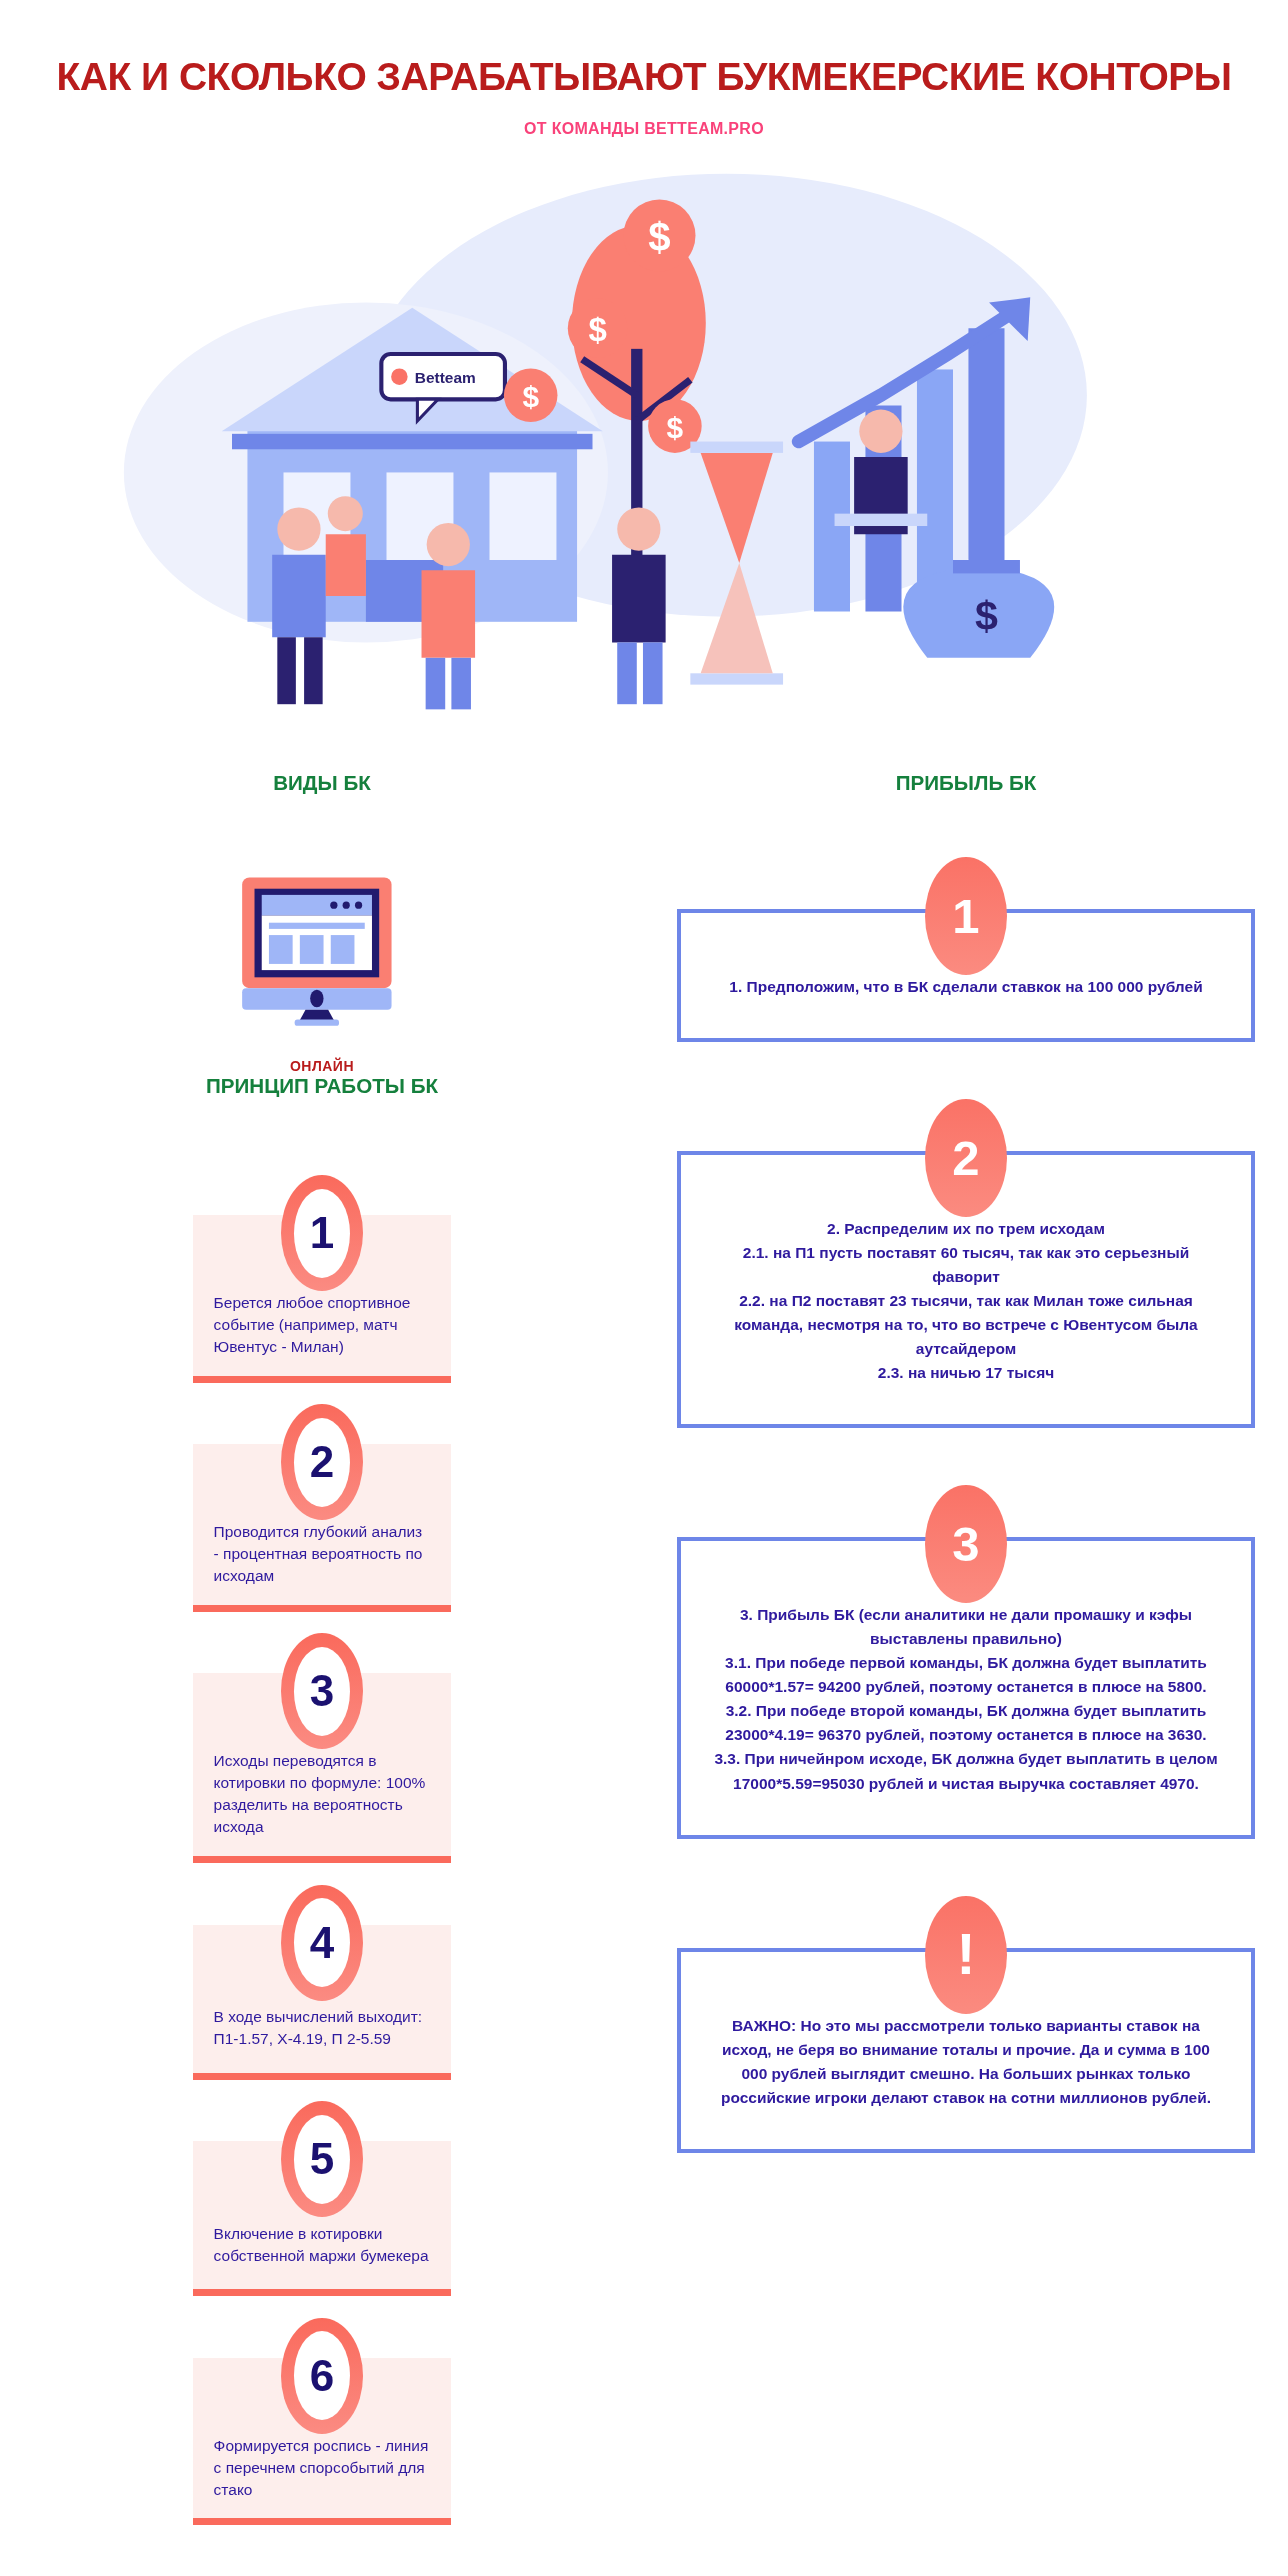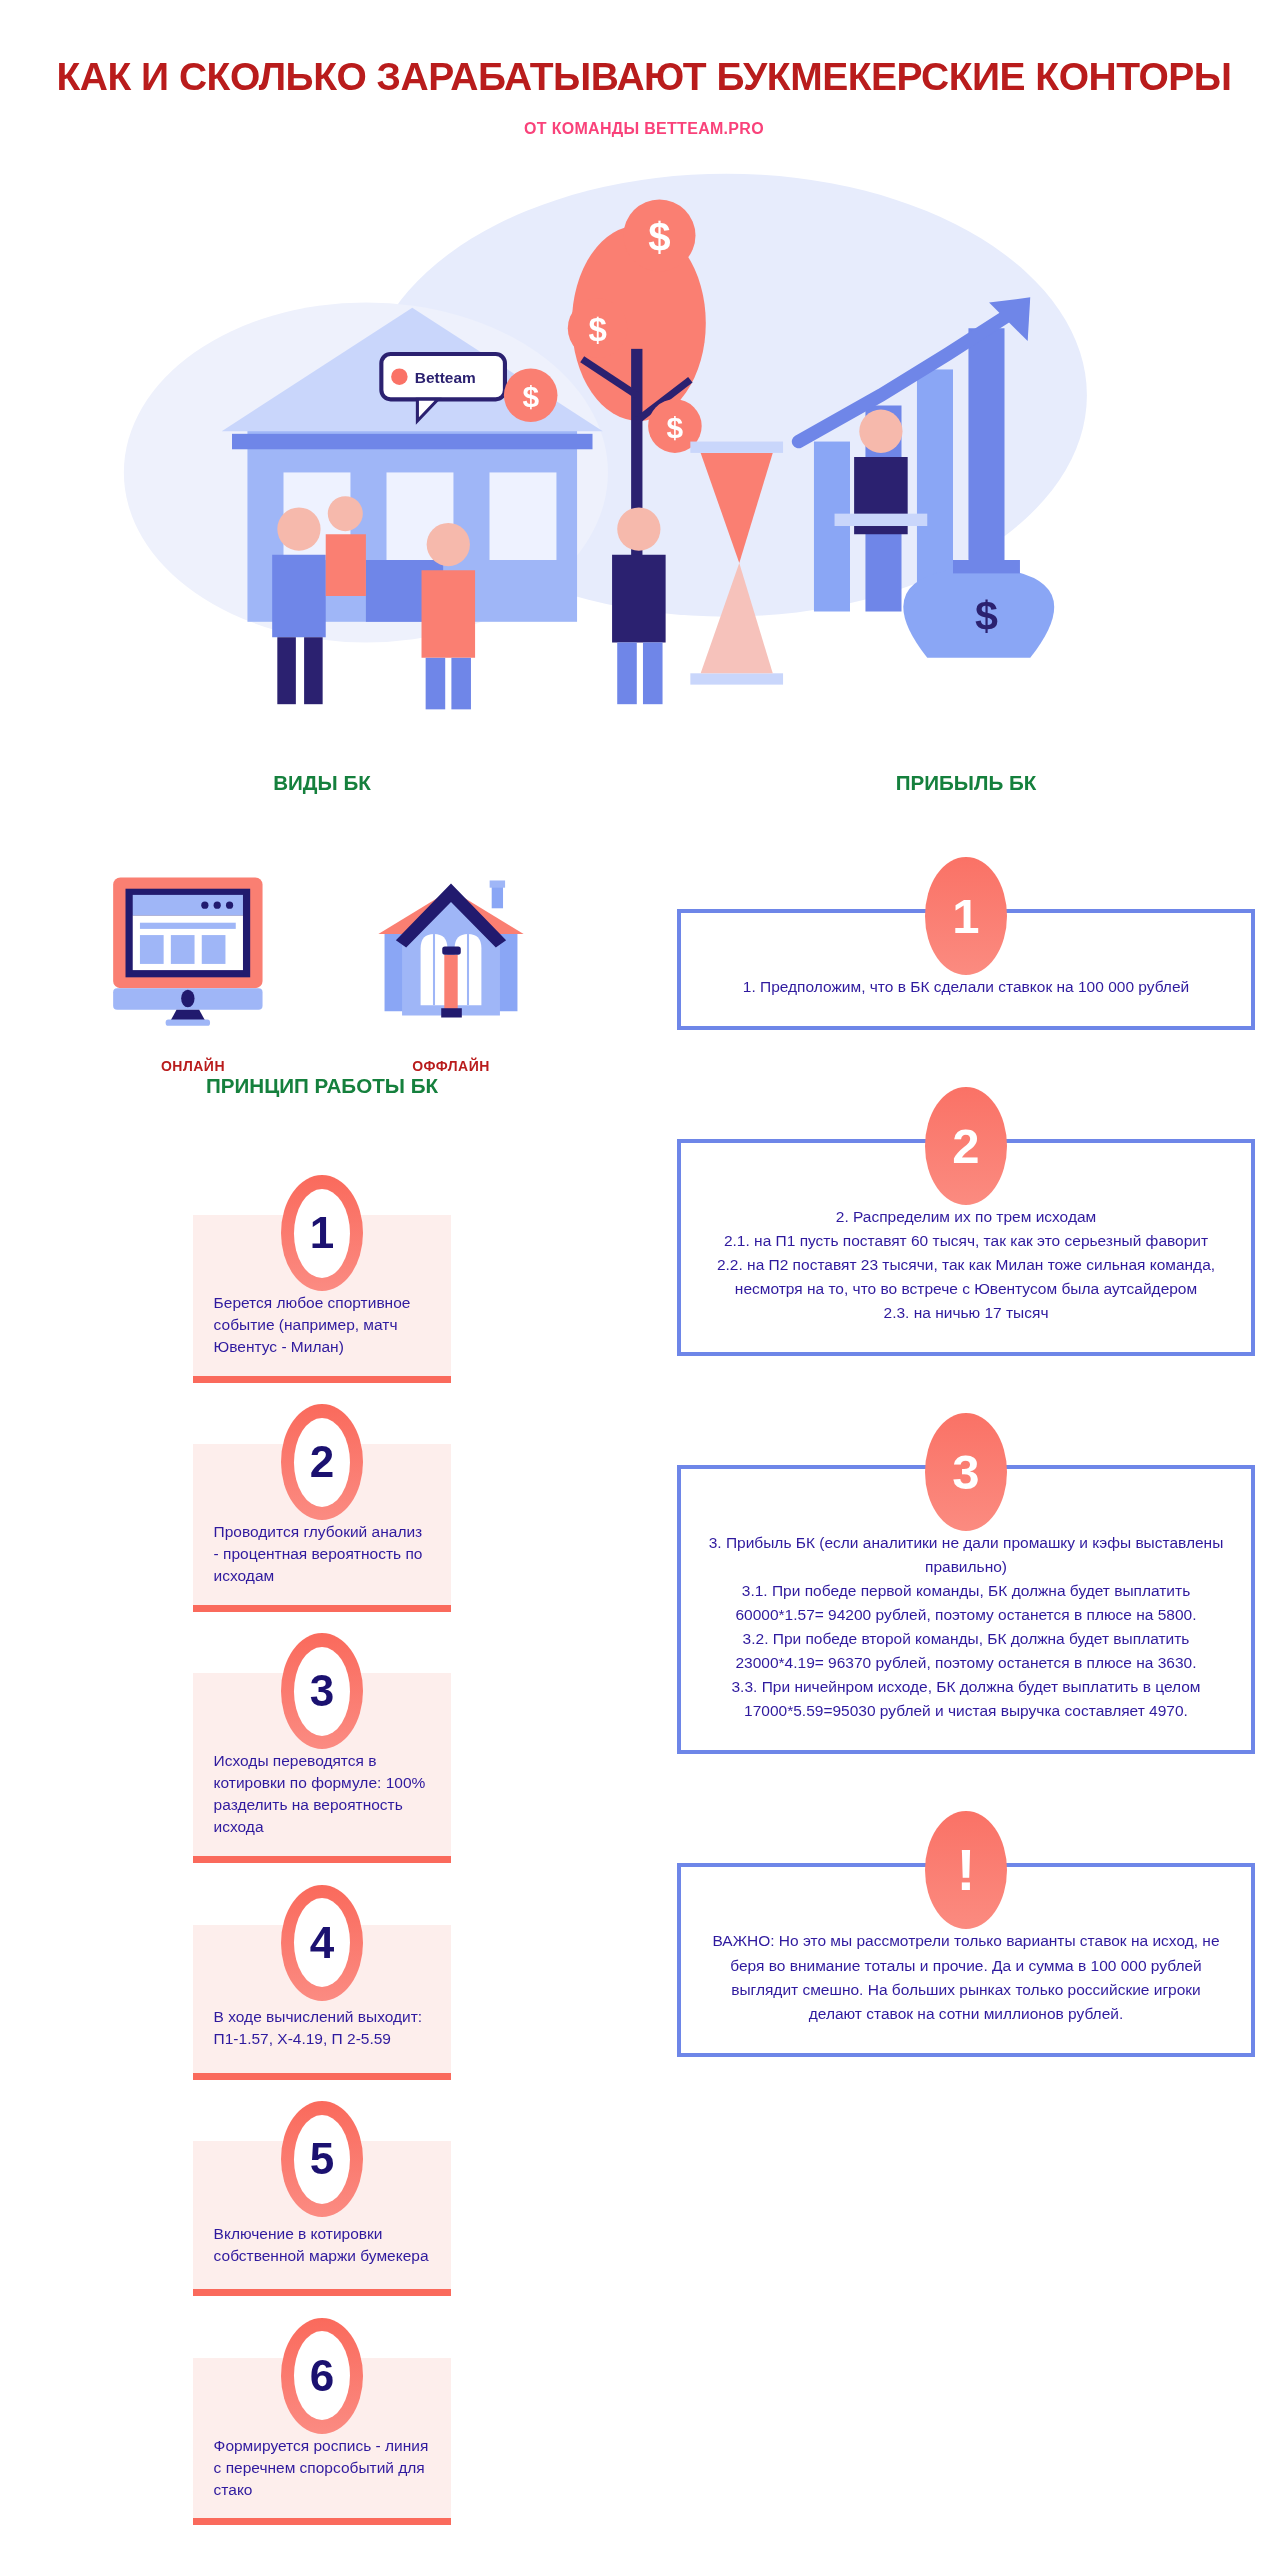--- a/index.html
+++ b/index.html
@@ -76,22 +76,22 @@
   .pblock { position:relative; margin-bottom:57px; padding-top:52px; }
   .pblock-badge {
     position:absolute; top:0; left:50%; transform:translateX(-50%);
     width:82px; height:118px; border-radius:50%;
     background:linear-gradient(180deg,#fa7266 0%,#fb8b80 100%);
     display:flex; align-items:center; justify-content:center;
     color:#fff; font-size:49px; font-weight:800; z-index:3; line-height:1;
   }
   .pblock-box {
     border:4.6px solid #6e86e8; background:#fff;
-    padding:62px 27px 27px; text-align:center; min-height:113px;
-    display:flex; align-items:flex-start; justify-content:center;
+    padding:62px 27px 39px; text-align:center; min-height:113px;
+    display:flex; align-items:flex-start; justify-content:center;font-weight:bold;
   }
   .pblock-box p { font-size:15.5px; line-height:1.55; color:#2f1a9e; white-space:pre-line; }
   .pblock.warn .pblock-badge { font-size:57px; }
 </style>
 </head>
 <body>
 
 <div class="page">
 
   <div class="header">
@@ -211,38 +211,20 @@
             <rect x="122" y="122" width="46" height="56" fill="#9fb6f7"></rect>
             <rect x="182" y="122" width="46" height="56" fill="#9fb6f7"></rect>
             <rect x="10" y="225" width="290" height="42" rx="8" fill="#9fb6f7"></rect>
             <ellipse cx="155" cy="245" rx="13" ry="17" fill="#211a6e"></ellipse>
             <path d="M133 267 h44 l12 22 h-68 z" fill="#211a6e"></path>
             <rect x="112" y="286" width="86" height="12" rx="5" fill="#9fb6f7"></rect>
           </svg>
           <div class="type-label">ОНЛАЙН</div>
         </div>
 
-        <div class="type-item">
-          <svg width="170" height="155" viewBox="0 0 330 300">
-            <path d="M36 120 h258 v150 h-258 z" fill="#8aa6f5"></path>
-            <path d="M24 120 L165 34 L306 120 Z" fill="#fa7f72"></path>
-            <rect x="244" y="22" width="22" height="48" fill="#8aa6f5"></rect>
-            <rect x="240" y="16" width="30" height="14" fill="#9fb6f7"></rect>
-            <path d="M70 130 L165 34 L260 130 L260 278 L70 278 Z" fill="#9fb6f7"></path>
-            <path d="M58 132 L165 22 L272 132 L252 146 L165 58 L78 146 Z" fill="#211a6e"></path>
-            <path d="M106 148 q0 -28 26 -28 q26 0 26 28 v110 h-52 z" fill="#ffffff"></path>
-            <path d="M172 148 q0 -28 26 -28 q26 0 26 28 v110 h-52 z" fill="#ffffff"></path>
-            <rect x="130" y="120" width="4" height="138" fill="#9fb6f7"></rect>
-            <rect x="196" y="120" width="4" height="138" fill="#9fb6f7"></rect>
-            <rect x="152" y="160" width="26" height="110" fill="#fa7f72"></rect>
-            <rect x="148" y="144" width="36" height="16" rx="5" fill="#211a6e"></rect>
-            <rect x="146" y="264" width="40" height="18" fill="#211a6e"></rect>
-          </svg>
-          <div class="type-label">ОФФЛАЙН</div>
-        </div>
       </div>
 
       <div class="sec-title" style="">ПРИНЦИП РАБОТЫ БК</div>
       <div class="cards6">
         <div class="pcard">
           <div class="pcard-badge">
               <div class="inner">1</div>
             </div>
           <div class="pcard-body">
               <p>Берется любое спортивное событие (например, матч Ювентус - Милан)</p>

